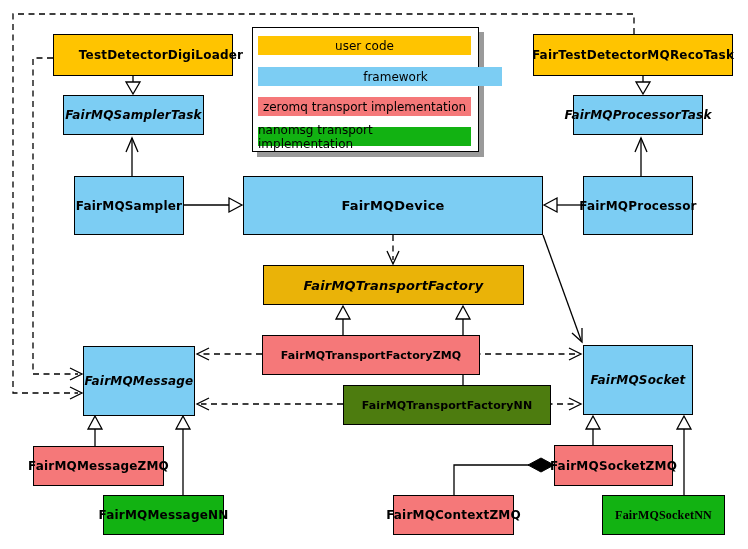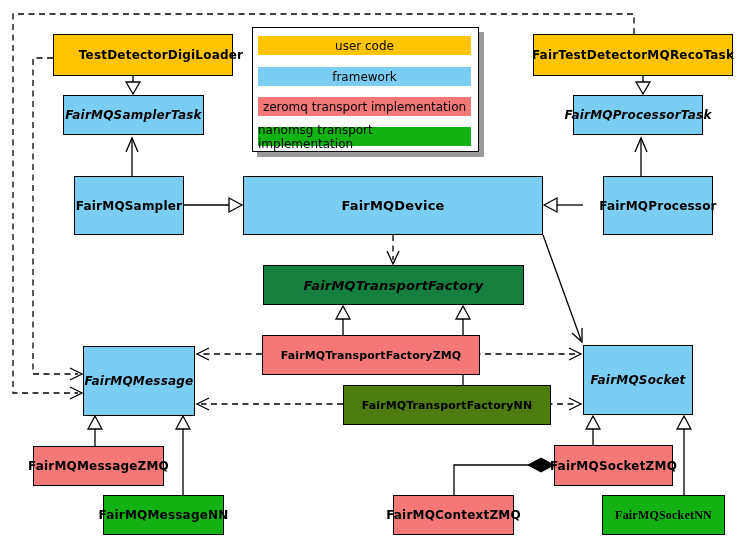--- a/index.html
+++ b/index.html
@@ -141,40 +141,40 @@
     </g>
 
     <g>
       <path class="ln" d="M454,495 L454,465 L529,465"></path>
       <path class="diamond" d="M528,465 L541,458 L554,465 L541,472 Z"></path>
     </g>
   </svg>
 
   <div class="legend">
     <div class="legend-bar" style="top: 8px; background: rgb(255, 196, 0);">user code</div>
-    <div class="legend-bar" style="top: 39px; background: rgb(124, 205, 243);">framework</div>
+    <div class="legend-bar" style="top: 39px; background: rgb(124, 205, 243); padding-left: 31px;">framework</div>
     <div class="legend-bar" style="top: 69px; background: rgb(245, 120, 121);">zeromq transport implementation</div>
     <div class="legend-bar" style="top: 99px; background: rgb(18, 178, 18);">nanomsg transport implementation</div>
   </div>
 
   <div class="node" style="left: 53px; top: 34px; width: 180px; height: 42px; background: rgb(255, 196, 0); padding-left: 36px;">TestDetectorDigiLoader</div>
 
   <div class="node" style="left: 533px; top: 34px; width: 200px; height: 42px; background: rgb(255, 196, 0);">FairTestDetectorMQRecoTask</div>
 
   <div class="node abstract" style="left: 63px; top: 95px; width: 141px; height: 40px; background: rgb(124, 205, 243);">FairMQSamplerTask</div>
 
   <div class="node abstract" style="left: 573px; top: 95px; width: 130px; height: 40px; background: rgb(124, 205, 243);">FairMQProcessorTask</div>
 
   <div class="node" style="left: 74px; top: 176px; width: 110px; height: 59px; background: rgb(124, 205, 243);">FairMQSampler</div>
 
   <div class="node" style="left: 243px; top: 176px; width: 300px; height: 59px; font-size: 13px; background: rgb(124, 205, 243);">FairMQDevice</div>
 
-  <div class="node" style="left: 583px; top: 176px; width: 110px; height: 59px; background: rgb(124, 205, 243); margin-left: 20px;">FairMQProcessor</div>
+  <div class="node" style="left: 583px; top: 176px; width: 110px; height: 59px; background: rgb(124, 205, 243);">FairMQProcessor</div>
 
-  <div class="node abstract" style="left: 263px; top: 265px; width: 261px; height: 40px; font-size: 13px; background: #15803d;">FairMQTransportFactory</div>
+  <div class="node abstract" style="left: 263px; top: 265px; width: 261px; height: 40px; font-size: 13px; background: #eab308;">FairMQTransportFactory</div>
 
   <div class="node small" style="left: 262px; top: 335px; width: 218px; height: 40px; background: rgb(245, 120, 121);">FairMQTransportFactoryZMQ</div>
 
   <div class="node small" style="left: 343px; top: 385px; width: 208px; height: 40px; background: #4d7c0f;">FairMQTransportFactoryNN</div>
 
   <div class="node abstract" style="left: 83px; top: 346px; width: 112px; height: 70px; background: rgb(124, 205, 243);">FairMQMessage</div>
 
   <div class="node abstract" style="left: 583px; top: 345px; width: 110px; height: 70px; background: rgb(124, 205, 243);">FairMQSocket</div>
 
   <div class="node" style="left: 33px; top: 446px; width: 131px; height: 40px; background: rgb(245, 120, 121);">FairMQMessageZMQ</div>

